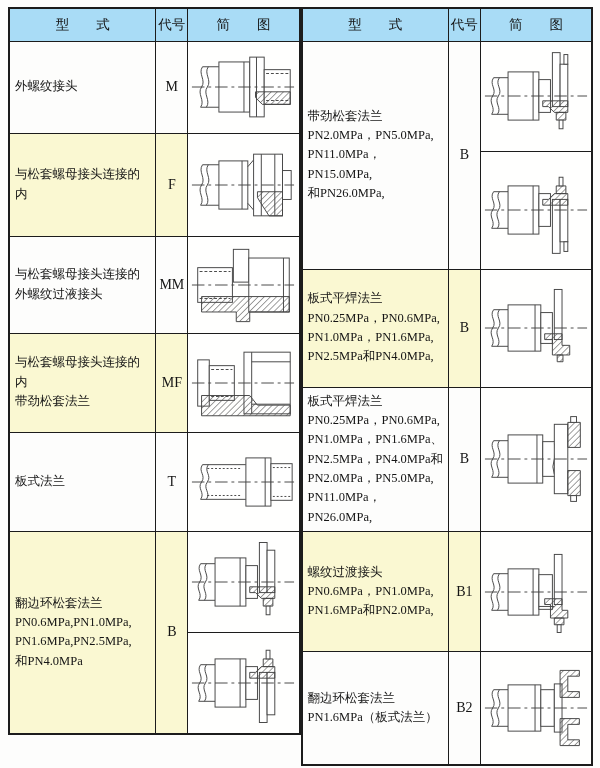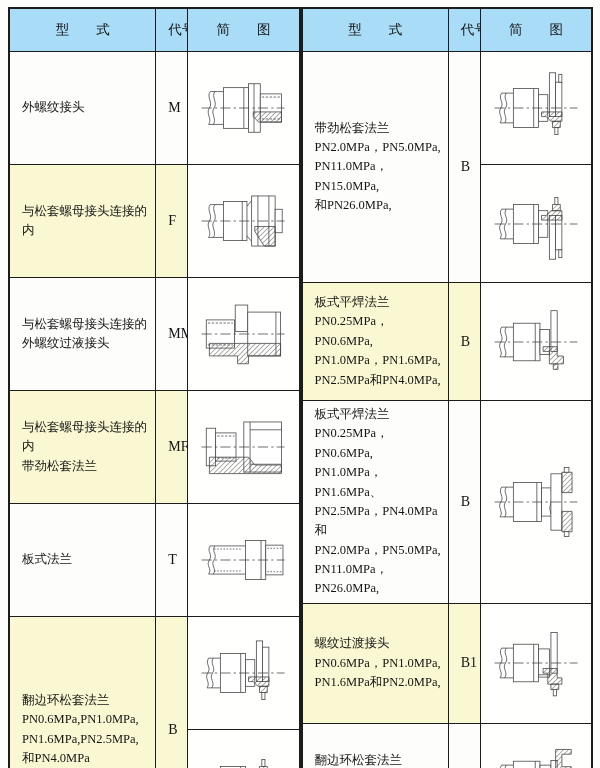--- a/index.html
+++ b/index.html
@@ -22,36 +22,36 @@
   }
   .tables { display: flex; align-items: flex-start; }
   table {
     border-collapse: collapse;
     table-layout: fixed;
     width: 293px;
     border: 2px solid var(--bd, #1c1c1c);
   }
   th, td {
     border: 1px solid var(--bd, #1c1c1c);
-    padding: 12px;
+    padding: 0;
     vertical-align: middle;
     overflow: hidden;
   }
   th.hd {
     background: var(--hdr, #a9dcf6);
     height: 33px;
     font-weight: normal;
     font-size: 13.5px;
     text-align: center;
     white-space: pre;
   }
   td.type {
     font-size: 12.5px;
     line-height: 1.55;
-    padding: 4px 4px 4px 12px;
+    padding: 4px 4px 4px 5px;
     white-space: pre-line;
     text-align: left;
   }
   td.code {
     font-size: 14px;
     text-align: center;
   }
   td.dg { background: #fffffe; }
   tr.hl td.type, tr.hl td.code { background: var(--hl, #faf8d2); }
   .diag {

